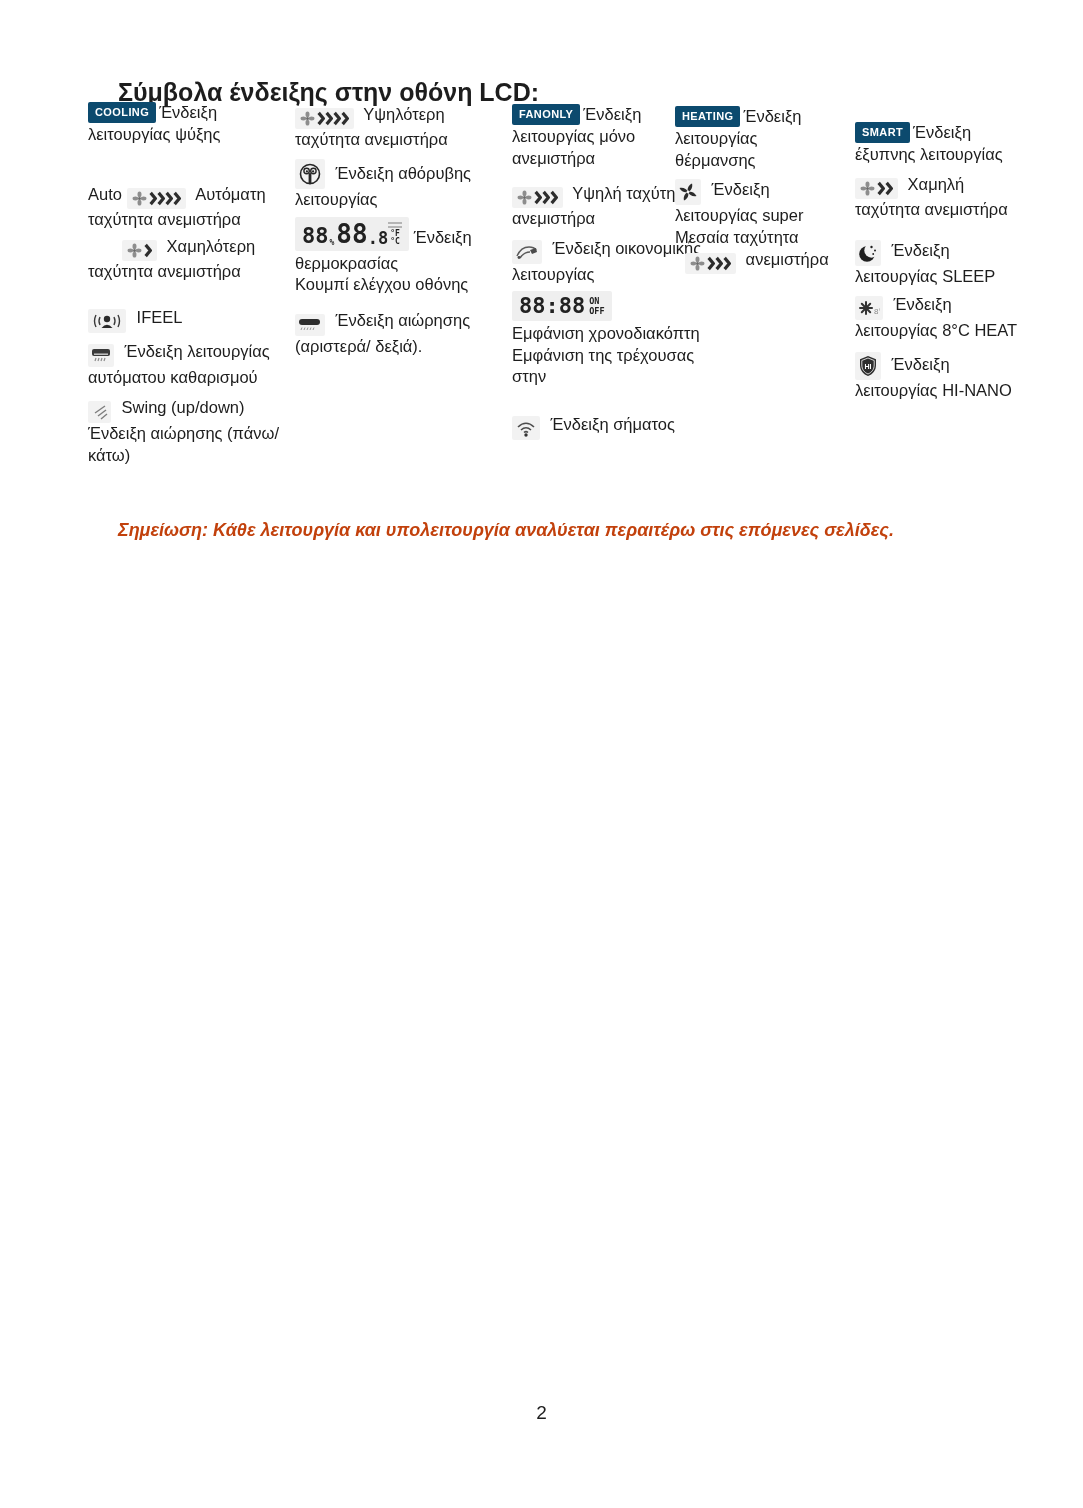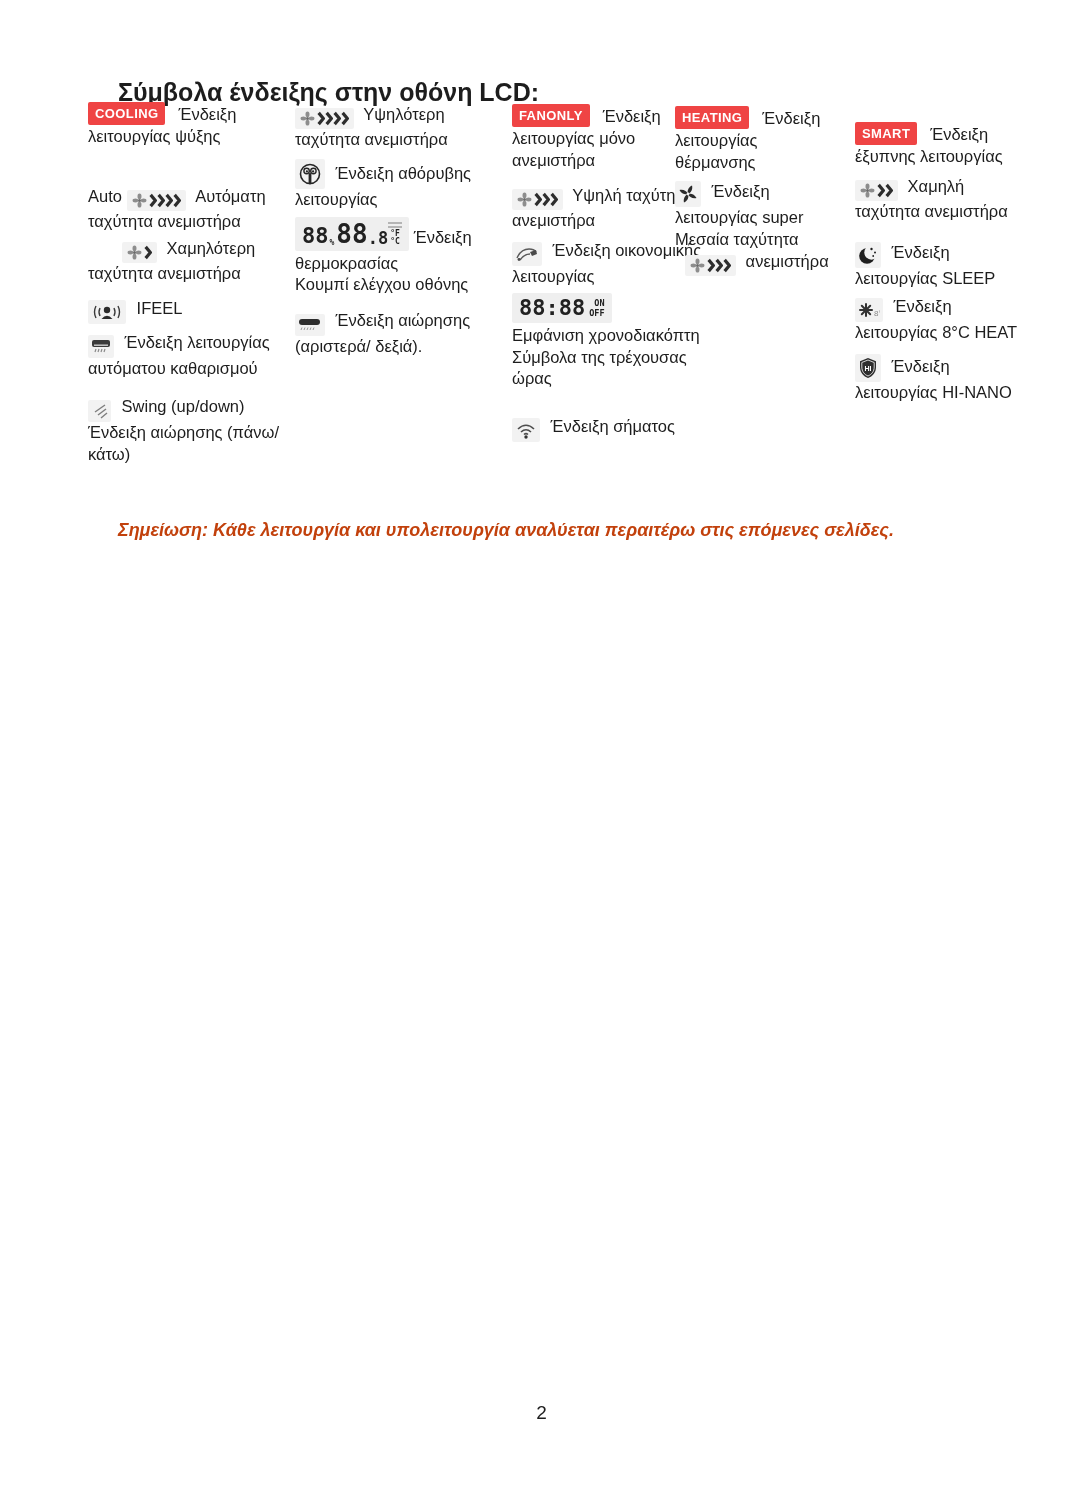--- a/index.html
+++ b/index.html
@@ -9,58 +9,57 @@
   }
   .title{position:absolute;left:118px;top:78px;font-size:25px;font-weight:bold;}
   .col{position:absolute;}
   .c1{left:88px;top:102px;width:202px;}
   .c2{left:295px;top:104px;width:186px;}
   .c3{left:512px;top:104px;width:200px;}
   .c4{left:675px;top:106px;width:162px;}
   .c5{left:855px;top:122px;width:175px;}
   .item{font-size:16.5px;line-height:1.32;}
   .badge{
-    display:inline-block;background:#ef4444;color:#fff;font-size:13px;font-weight:bold;
-    letter-spacing:.4px;padding:3px 7px;border-radius:2px;vertical-align:2px;margin-right:13px;
+    display:inline-block;background:#0c4a6e;color:#fff;font-size:11px;font-weight:bold;
+    letter-spacing:.4px;padding:3px 7px;border-radius:2px;vertical-align:2px;margin-right:3px;
   }
   .chip{
     display:inline-flex;align-items:center;background:#f2f2f2;border-radius:2px;
     padding:3px 5px;vertical-align:-6px;margin:0 5px 0 0;
   }
   .fan-svg{width:15px;height:15px;margin-right:2px;}
   .chev-svg{width:8px;height:15px;}
   .icon-chip{
     display:inline-flex;align-items:center;justify-content:center;background:#f2f2f2;
     border-radius:2px;padding:3px;vertical-align:-7px;margin-right:6px;
   }
   .ti{text-indent:34px;}
   .lcd-chip{
     display:inline-flex;align-items:flex-end;background:#efefef;border-radius:2px;
     padding:4px 7px;font-family:"DejaVu Sans Mono",monospace;font-weight:bold;color:#222;
     margin-bottom:2px;
-    text-align:right;
   }
   .seg-a{font-size:22px;line-height:1;}
   .seg-b{font-size:26px;line-height:1;}
   .seg-c{font-size:17px;line-height:1;}
   .seg-sub{font-size:8px;line-height:1;margin:0 2px 0 1px;}
   .unit-stack{display:flex;flex-direction:column;align-items:flex-start;margin-left:2px;}
   .unit-stack span{font-size:8px;line-height:1.05;}
   .lcd-topmarks{display:flex;flex-direction:column;gap:2px;margin-bottom:2px;}
   .lcd-topmarks i{display:block;width:14px;height:2px;background:#b5b5b5;}
   .onoff-stack{display:flex;flex-direction:column;margin-left:4px;}
   .onoff-stack span{font-size:8.5px;line-height:1.15;}
   .note{
     position:absolute;left:118px;top:520px;width:780px;
     font-size:18px;font-weight:bold;font-style:italic;color:#c2410c;
   }
   .pagenum{position:absolute;left:0;right:0;top:1402px;text-align:center;font-size:19px;}
   .hiddefs{position:absolute;width:0;height:0;overflow:hidden;}
-  .mb38{margin-bottom:38px}.mb6{margin-bottom:6px}.mb24{margin-bottom:13px}
-  .mb22{margin-bottom:8px}.mb4{margin-bottom:16px}.mb18{margin-bottom:18px}
+  .mb38{margin-bottom:38px}.mb6{margin-bottom:6px}.mb24{margin-bottom:24px}
+  .mb22{margin-bottom:8px}.mb4{margin-bottom:8px}.mb18{margin-bottom:18px}
   .mb8{margin-bottom:8px}.mb14{margin-bottom:14px}.mb5{margin-bottom:5px}
   .mb26{margin-bottom:26px}.mb10{margin-bottom:10px}.mb20{margin-bottom:20px}
 </style>
 </head>
 <body>
 
 <svg class="hiddefs" aria-hidden="true">
   <defs>
     <symbol id="sym-fan" viewBox="0 0 16 16">
       <g fill="#8d8d8d">
@@ -281,21 +280,21 @@
 
   <div class="item mb26">
     <span class="lcd-chip">
       <span class="seg-a">88:88</span>
       <span class="onoff-stack">
         <span>ON</span>
         <span>OFF</span>
       </span>
     </span>
     <div>Εμφάνιση χρονοδιακόπτη</div>
-    <div>Σύμβολα της  τρέχουσας ώρας</div>
+    <div>Εμφάνιση της  τρέχουσας στην</div>
   </div>
 
   <div class="item">
     <span class="icon-chip">
       <svg width="22" height="18" viewBox="0 0 22 18">
         <g stroke="#4d4d4d" stroke-width="1.6" fill="none">
           <path d="M3 8 Q11 0.5 19 8"></path>
           <path d="M6 11 Q11 6.5 16 11"></path>
           <path d="M9 13.5 Q11 11.8 13 13.5"></path>
         </g>

